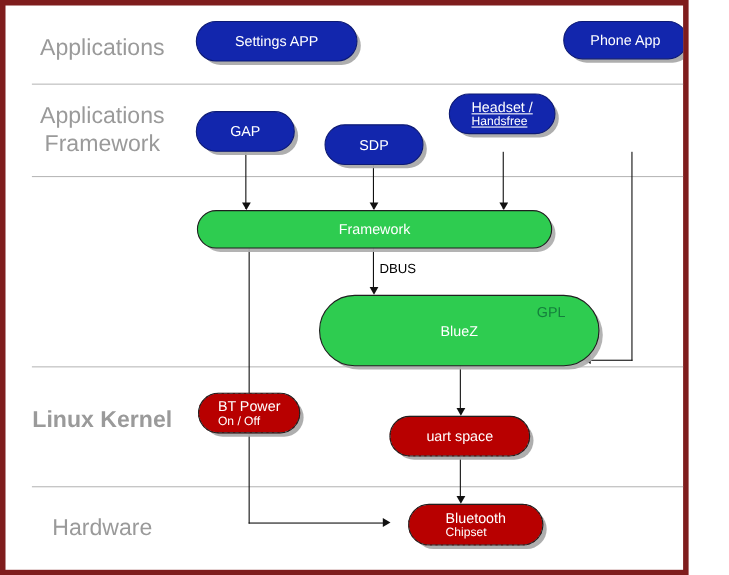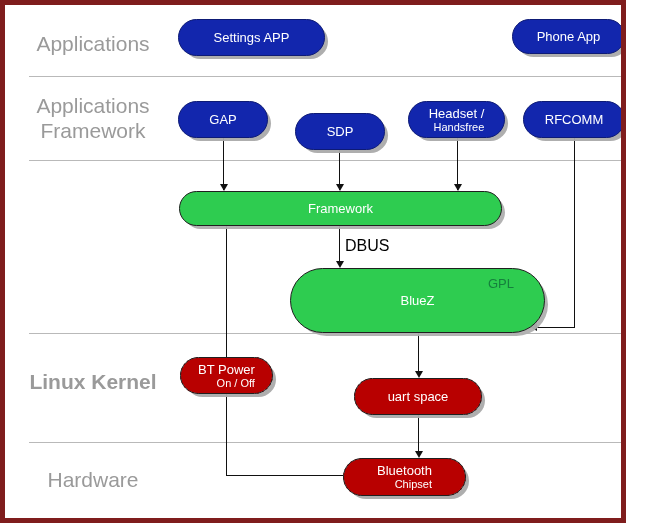--- a/index.html
+++ b/index.html
@@ -37,21 +37,21 @@
   }
 
   
   .node {
     position: absolute;
     box-sizing: border-box;
     border-radius: 999px;
     display: flex;
     align-items: center;
     justify-content: center;
-    text-align: right;
+    text-align: left;
     color: #ffffff;
     font-size: 13px;
     line-height: 15px;
     z-index: 5;
   }
   .node .lbl { position: relative; z-index: 2; pointer-events: none; }
   .node .lbl .sub { display: block; font-size: 11px; line-height: 13px; }
 
   .node.blue {
     background: #1226ad;
@@ -111,21 +111,21 @@
     width: 0; height: 0;
     border-top: 4px solid transparent;
     border-bottom: 4px solid transparent;
     border-left: 7px solid #111111;
     z-index: 4;
   }
 
   .edge-label {
     position: absolute;
     color: #000000;
-    font-size: 16px;
+    font-size: 12px;
     z-index: 6;
     background: #ffffff;
   }
 </style>
 </head>
 <body>
 
 <div id="canvas">
 
   <div class="divider" style="left:24px; top:71px; width:615px;"></div>
@@ -179,30 +179,27 @@
   </div>
 
   <div class="node blue" style="left:173px; top:96px; width:90px; height:37px;">
     <span class="lbl">GAP</span>
   </div>
 
   <div class="node blue" style="left:290px; top:108px; width:90px; height:37px;">
     <span class="lbl">SDP</span>
   </div>
 
-  <div class="node blue" style="left:403px; top:96px; width:97px; height:37px;">
+  <div class="node blue" style="left:403px; top:80px; width:97px; height:37px;text-decoration:underline;">
     <span class="lbl">
       <span>Headset /</span>
       <span class="sub">Handsfree</span>
     </span>
   </div>
 
-  <div class="node blue" style="left:518px; top:96px; width:102px; height:37px;">
-    <span class="lbl">RFCOMM</span>
-  </div>
 
   <div class="node green" style="left:174px; top:186px; width:323px; height:35px;">
     <span class="lbl">Framework</span>
   </div>
 
   <div class="node green" style="left:285px; top:263px; width:255px; height:65px;">
     <span class="lbl">BlueZ</span>
   </div>
   <div class="tag-gpl" style="left:483px; top:271px;">GPL</div>
 
@@ -210,20 +207,20 @@
     <span class="lbl">
       <span>BT Power</span>
       <span class="sub">On / Off</span>
     </span>
   </div>
 
   <div class="node red" style="left:349px; top:373px; width:128px; height:37px;">
     <span class="lbl">uart space</span>
   </div>
 
-  <div class="node red" style="left:338px; top:453px; width:123px; height:38px;">
+  <div class="node red" style="left:366px; top:453px; width:123px; height:38px;">
     <span class="lbl">
       <span>Bluetooth</span>
       <span class="sub">Chipset</span>
     </span>
   </div>
 
 </div>
 
 </body></html>

